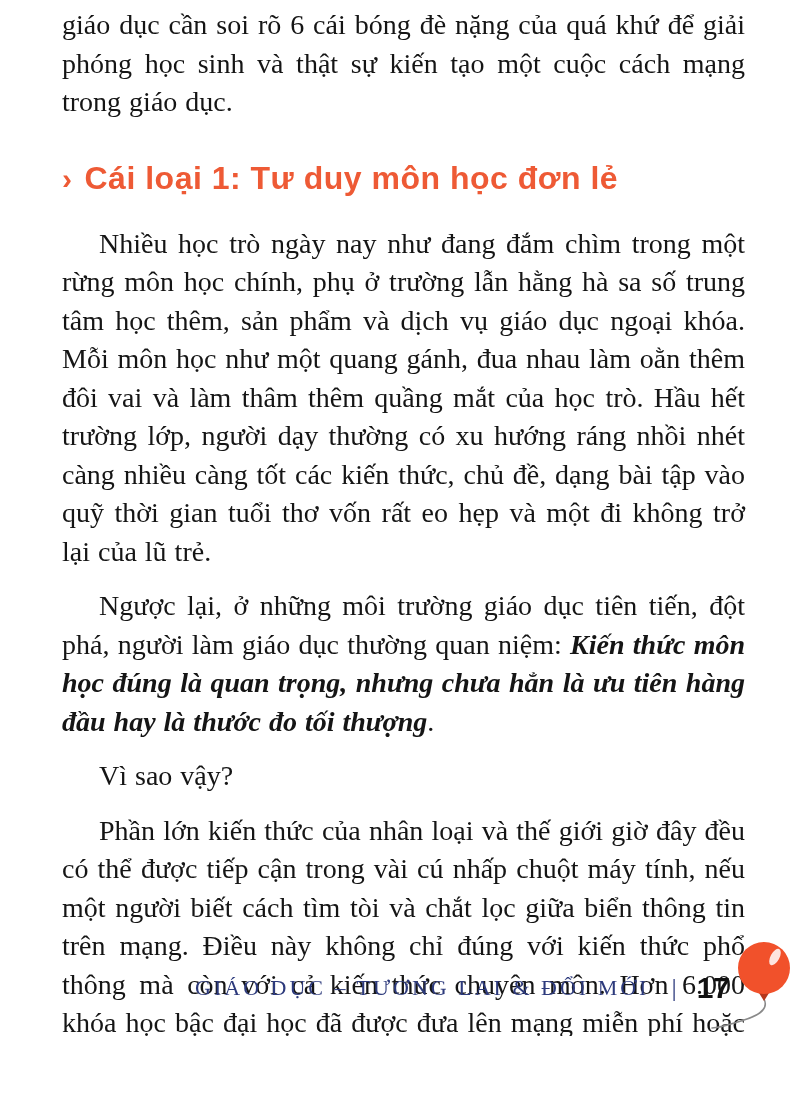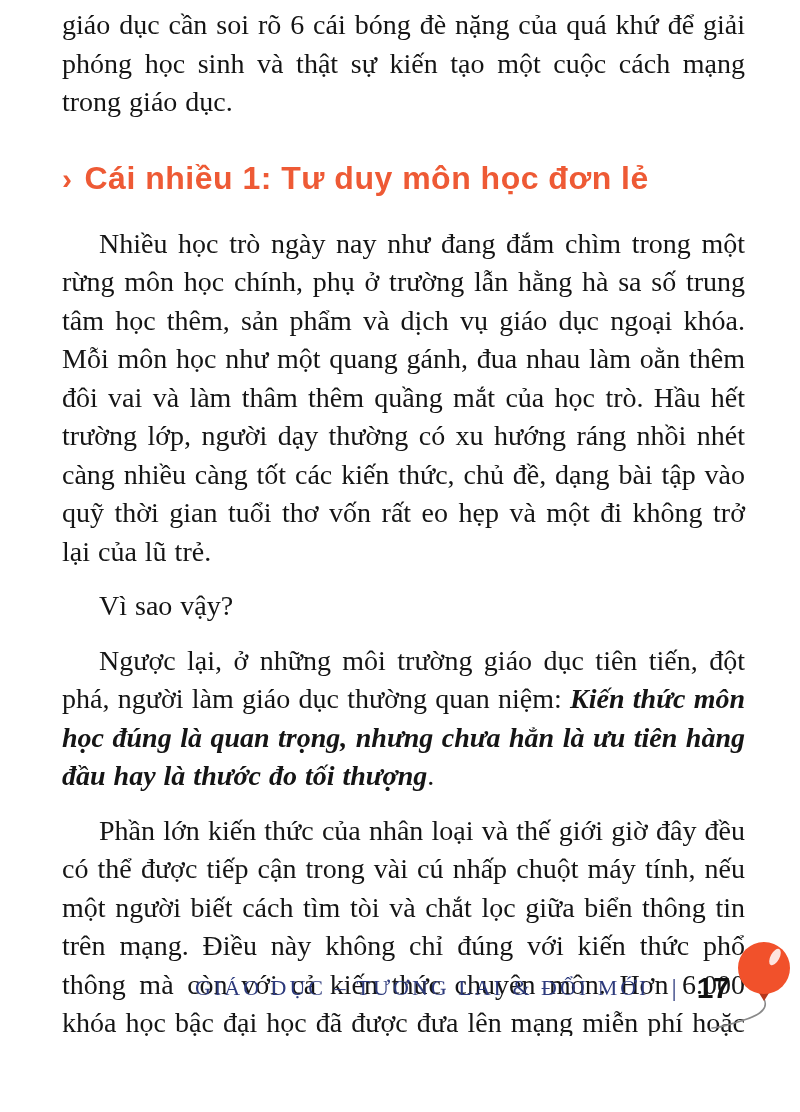--- a/index.html
+++ b/index.html
@@ -88,28 +88,28 @@
 </head>
 <body>
 
 <div class="page">
 
   <main class="text-block">
 
     <p class="body-para first">giáo dục cần soi rõ 6 cái bóng đè nặng của quá khứ để giải phóng học sinh và thật sự kiến tạo một cuộc cách mạng trong giáo dục.</p>
 
     <h2 class="section-heading">
-      <span class="heading-marker">›</span><span>Cái nhiều 1: Tư duy môn học đơn lẻ</span>
+      <span class="heading-marker">›</span><span>Cái loại 1: Tư duy môn học đơn lẻ</span>
     </h2>
 
     <p class="body-para indent">Nhiều học trò ngày nay như đang đắm chìm trong một rừng môn học chính, phụ ở trường lẫn hằng hà sa số trung tâm học thêm, sản phẩm và dịch vụ giáo dục ngoại khóa. Mỗi môn học như một quang gánh, đua nhau làm oằn thêm đôi vai và làm thâm thêm quầng mắt của học trò. Hầu hết trường lớp, người dạy thường có xu hướng ráng nhồi nhét càng nhiều càng tốt các kiến thức, chủ đề, dạng bài tập vào quỹ thời gian tuổi thơ vốn rất eo hẹp và một đi không trở lại của lũ trẻ.</p>
 
+    <p class="body-para indent"><span>Ngược lại, ở những môi trường giáo dục tiên tiến, đột phá, người làm giáo dục thường quan niệm: </span><em class="em-strong">Kiến thức môn học đúng là quan trọng, nhưng chưa hẳn là ưu tiên hàng đầu hay là thước đo tối thượng</em><span>.</span></p>
+
     <p class="body-para indent">Vì sao vậy?</p>
-
-    <p class="body-para indent"><span>Ngược lại, ở những môi trường giáo dục tiên tiến, đột phá, người làm giáo dục thường quan niệm: </span><em class="em-strong">Kiến thức môn học đúng là quan trọng, nhưng chưa hẳn là ưu tiên hàng đầu hay là thước đo tối thượng</em><span>.</span></p>
 
     <p class="body-para indent">Phần lớn kiến thức của nhân loại và thế giới giờ đây đều có thể được tiếp cận trong vài cú nhấp chuột máy tính, nếu một người biết cách tìm tòi và chắt lọc giữa biển thông tin trên mạng. Điều này không chỉ đúng với kiến thức phổ thông mà còn với cả kiến thức chuyên môn. Hơn 6.000 khóa học bậc đại học đã được đưa lên mạng miễn phí hoặc “đại hạ giá”. Những kho tài liệu độc lập như TED, Khan Academy cũng đang đâm chồi nảy lộc như hoa cỏ</p>
 
   </main>
 
   <footer class="page-footer">
     <span class="footer-title">GIÁO DỤC – TƯƠNG LAI &amp; ĐỔI MỚI</span>
     <span class="footer-sep">|</span>
     <span class="page-number">17</span>
   </footer>

